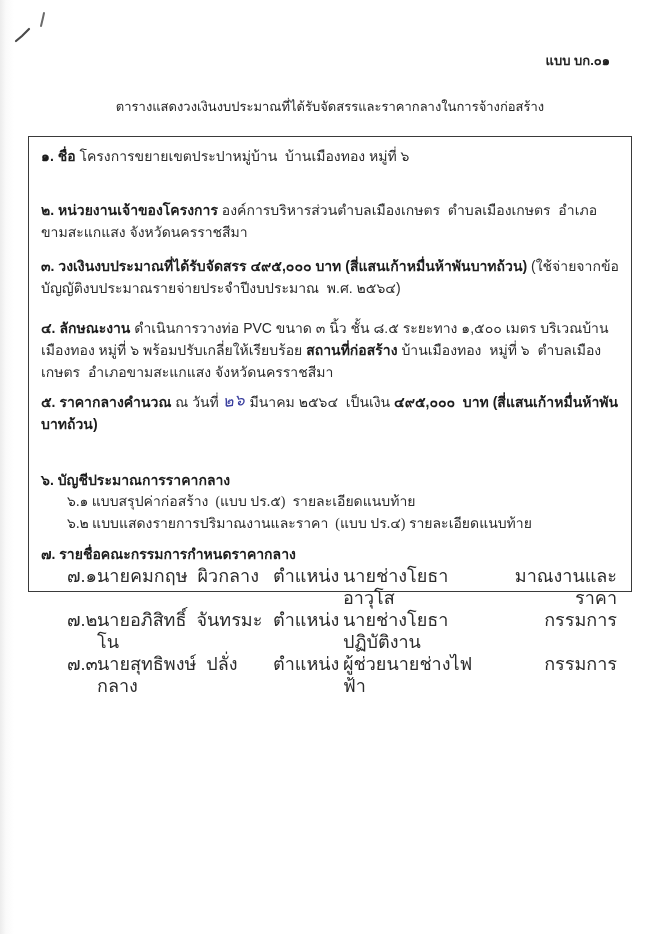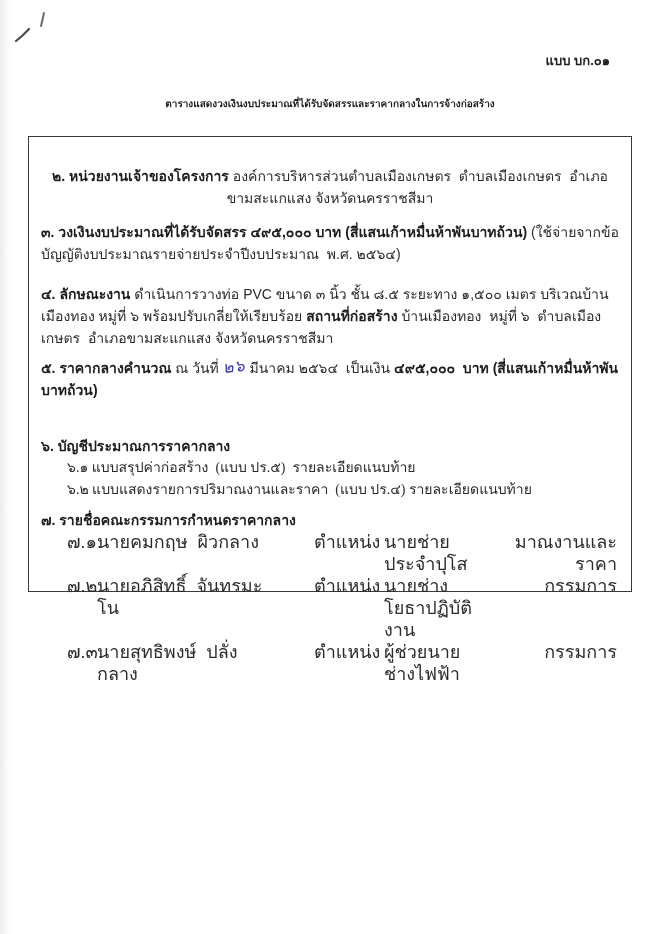--- a/index.html
+++ b/index.html
@@ -15,91 +15,92 @@
     width: 660px; height: 934px;
     background: linear-gradient(90deg, #ececec 0px, #fafafa 6px, #ffffff 14px);
   }
   .scan-marks { position: absolute; left: 0; top: 0; }
   .form-code {
     position: absolute; top: 50px; right: 50px;
     font-weight: bold; font-size: 13px; color: #222;
   }
   .doc-title {
     position: absolute; top: 96px; left: 0; width: 660px;
-    text-align: center; font-weight: bold; font-size: 10px; color: #1f1f1f;
+    text-align: center; font-weight: normal; font-size: 13px; color: #1f1f1f;
   }
   .main-box {
     position: absolute; left: 28px; top: 136px;
     width: 604px; height: 456px;
     border: 1.5px solid #3a3a3a;
     box-sizing: border-box;
     padding: 8px 12px 4px 12px;
     background: rgba(255,255,255,0.6);
   }
   .item { margin: 0; font-size: 14px; line-height: 22px; white-space: pre-wrap; }
   .b { font-weight: bold; color: #1d1d1d; }
-  .mt-i2 { margin-top: 20px; text-align: center; }
+  .mt-i2 { margin-top: 32px; }
   .mt-i3 { margin-top: 12px; }
   .mt-i4 { margin-top: 18px; }
   .mt-i5 { margin-top: 8px; }
   .mt-i6 { margin-top: 34px; }
   .mt-i7 { margin-top: 8px; }
   .sub { padding-left: 26px; font-family: Liberation Serif, serif; }
   .handwriting {
     display: inline-block;
     color: #3a3f9e;
     font-size: 16px;
     font-style: italic;
     transform: rotate(-7deg) translateY(-1px);
     letter-spacing: 1px;
     padding: 0 4px;
   }
   .crow { display: flex; font-size: 18px; line-height: 22px; }
   .c-no { width: 30px; padding-left: 26px; flex: none; }
   .c-name { width: 176px; flex: none; white-space: pre-wrap; }
-  .c-poslabel { width: 70px; flex: none; margin-left: 41px; }
+  .c-poslabel { width: 70px; flex: none; }
   .c-pos { flex: 1; }
   .c-role { width: 140px; flex: none; text-align: right; padding-right: 2px; }
 </style>
 </head>
 <body>
 
 <div class="page">
 
   <svg class="scan-marks" width="70" height="60" viewBox="0 0 70 60">
     <path d="M16,41 L22,36 L29,29" stroke="#4a4a4a" stroke-width="2.2" fill="none" stroke-linecap="round"></path>
     <path d="M44,13 C43,18 42,22 41,26" stroke="#6a6a6a" stroke-width="2" fill="none" stroke-linecap="round"></path>
   </svg>
 
   <div class="form-code">แบบ บก.๐๑</div>
 
   <div class="doc-title">ตารางแสดงวงเงินงบประมาณที่ได้รับจัดสรรและราคากลางในการจ้างก่อสร้าง</div>
 
   <div class="main-box">
 
+    <p class="item"><span class="b">๑. ชื่อ</span> <span>โครงการขยายเขตประปาหมู่บ้าน  บ้านเมืองทอง หมู่ที่ ๖</span></p>
 
     <p class="item mt-i2"><span class="b">๒. หน่วยงานเจ้าของโครงการ</span> <span>องค์การบริหารส่วนตำบลเมืองเกษตร  ตำบลเมืองเกษตร  อำเภอขามสะแกแสง จังหวัดนครราชสีมา</span></p>
 
     <p class="item mt-i3"><span class="b">๓. วงเงินงบประมาณที่ได้รับจัดสรร</span> <span class="b">๔๙๕,๐๐๐ บาท (สี่แสนเก้าหมื่นห้าพันบาทถ้วน)</span> <span>(ใช้จ่ายจากข้อบัญญัติงบประมาณรายจ่ายประจำปีงบประมาณ  พ.ศ. ๒๕๖๔)</span></p>
 
     <p class="item mt-i4"><span class="b">๔. ลักษณะงาน</span> <span>ดำเนินการวางท่อ PVC ขนาด ๓ นิ้ว ชั้น ๘.๕ ระยะทาง ๑,๕๐๐ เมตร บริเวณบ้านเมืองทอง หมู่ที่ ๖ พร้อมปรับเกลี่ยให้เรียบร้อย</span> <span class="b">สถานที่ก่อสร้าง</span> <span>บ้านเมืองทอง  หมู่ที่ ๖  ตำบลเมืองเกษตร  อำเภอขามสะแกแสง จังหวัดนครราชสีมา</span></p>
 
     <p class="item mt-i5"><span class="b">๕. ราคากลางคำนวณ</span> <span>ณ วันที่</span><span class="handwriting">๒๖</span><span>มีนาคม ๒๕๖๔  เป็นเงิน</span> <span class="b">๔๙๕,๐๐๐  บาท (สี่แสนเก้าหมื่นห้าพันบาทถ้วน)</span></p>
 
     <p class="item b mt-i6">๖. บัญชีประมาณการราคากลาง</p>
     <p class="item sub">๖.๑ แบบสรุปค่าก่อสร้าง  (แบบ ปร.๕)  รายละเอียดแนบท้าย</p>
     <p class="item sub">๖.๒ แบบแสดงรายการปริมาณงานและราคา  (แบบ ปร.๔) รายละเอียดแนบท้าย</p>
 
     <p class="item b mt-i7">๗. รายชื่อคณะกรรมการกำหนดราคากลาง</p>
 
     <div class="crow">
       <span class="c-no">๗.๑.</span>
       <span class="c-name">นายคมกฤษ  ผิวกลาง</span>
       <span class="c-poslabel">ตำแหน่ง</span>
-      <span class="c-pos">นายช่ายประจำปุโส</span>
+      <span class="c-pos">นายช่างโยธาอาวุโส</span>
       <span class="c-role">มาณงานและราคา</span>
     </div>
     <div class="crow">
       <span class="c-no">๗.๒.</span>
       <span class="c-name">นายอภิสิทธิ์  จันทรมะโน</span>
       <span class="c-poslabel">ตำแหน่ง</span>
       <span class="c-pos">นายช่างโยธาปฏิบัติงาน</span>
       <span class="c-role">กรรมการ</span>
     </div>
     <div class="crow">

